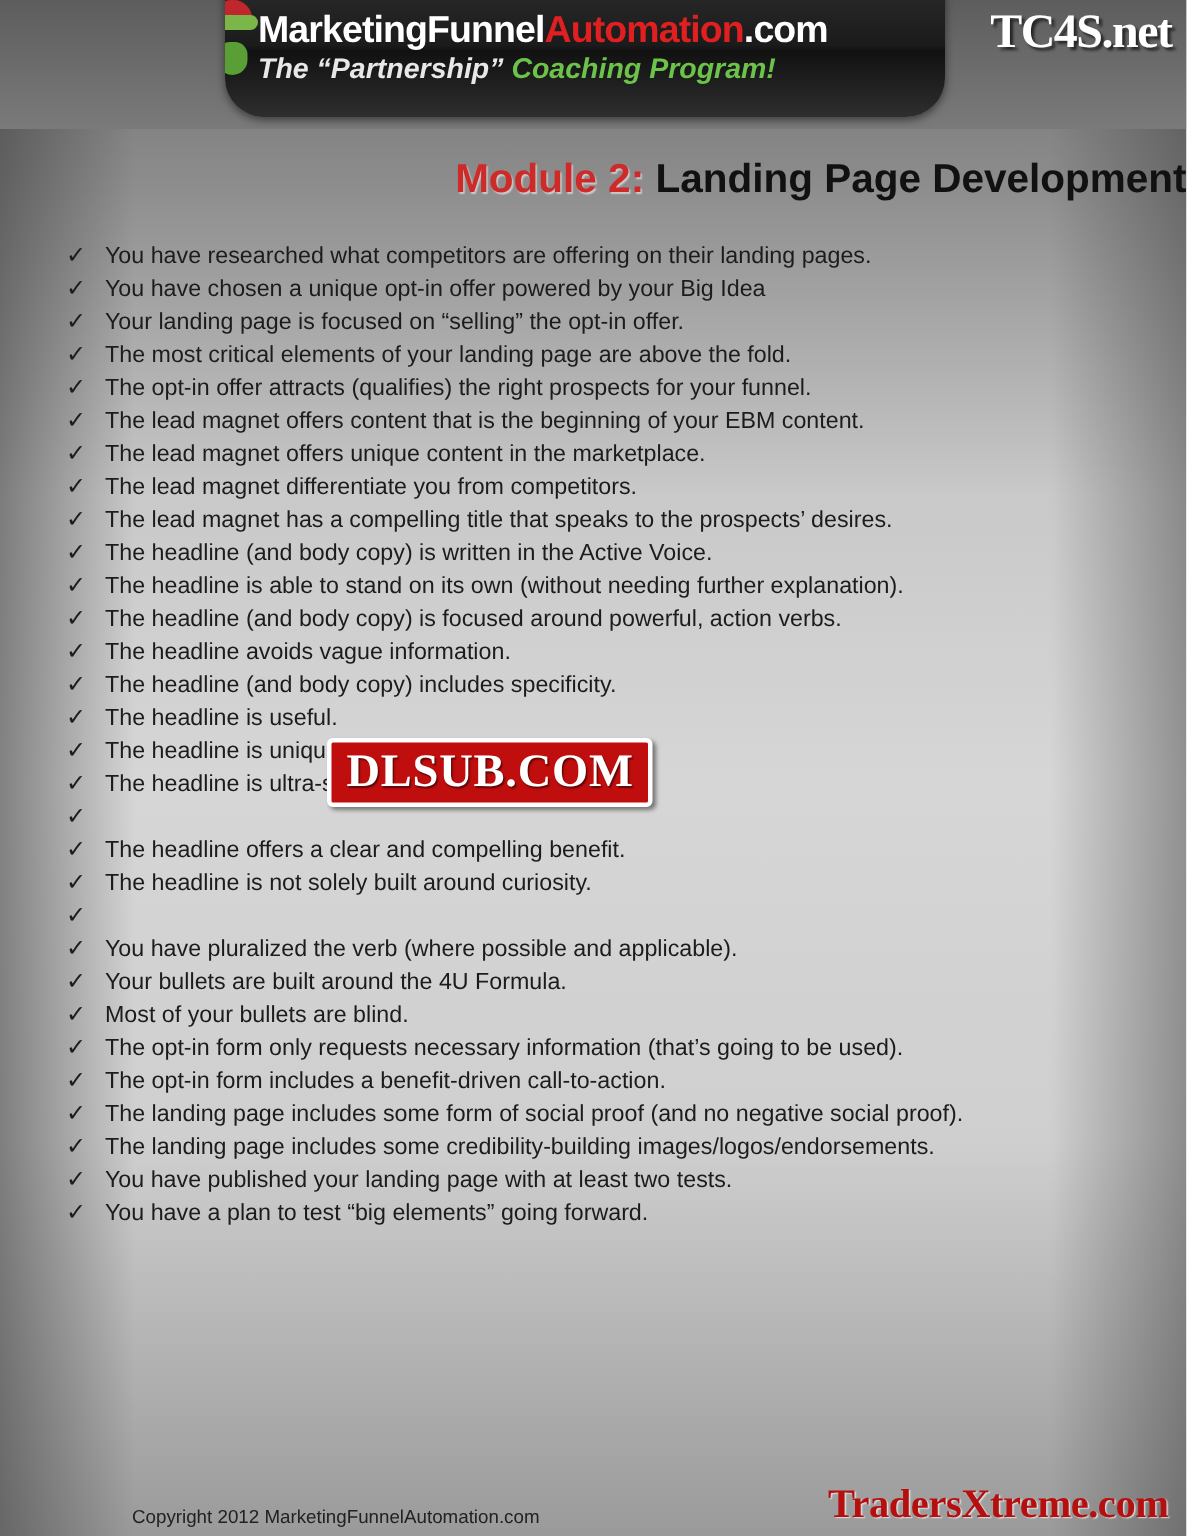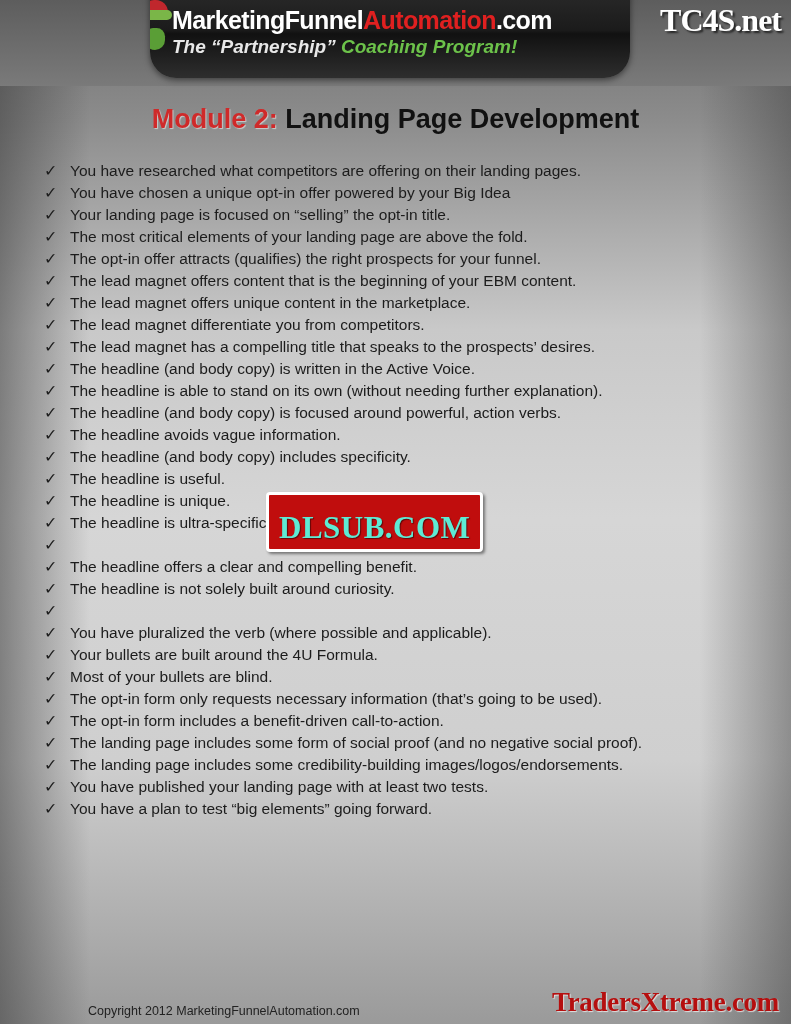--- a/index.html
+++ b/index.html
@@ -124,21 +124,21 @@
     text-shadow: 2px 2px 2px rgba(0,0,0,0.65);
     letter-spacing: -1px;
   }
 
   
   .title {
     position: absolute;
     top: 104px;
     left: 0;
     width: 791px;
-    text-align: center;
+    text-align: right;
     font-size: 27px;
     font-weight: bold;
     white-space: nowrap;
   }
   .title .module {
     color: #cf2a2a;
     text-shadow: 1px 1px 1px rgba(255,255,255,0.55);
   }
   .title .subject {
     color: #111111;
@@ -168,33 +168,32 @@
     font-size: 15.5px;
     color: #1c1c1c;
     white-space: nowrap;
   }
 
   
   .watermark-dlsub {
     position: absolute;
     top: 492px;
     left: 218px;
-    padding: 16px 10px 4px 10px;
+    padding: 2px 10px 4px 10px;
     background: #c00d0d;
     border: 3px solid #ffffff;
     border-radius: 4px;
     box-shadow: 2px 2px 3px rgba(0,0,0,0.45);
     font-family: "Liberation Serif", serif;
     font-weight: bold;
     font-size: 31px;
     letter-spacing: 0.5px;
-    color: #5eead4;
+    color: #ffffff;
     text-shadow: 1px 1px 1px rgba(0,0,0,0.5);
     line-height: 34px;
-    margin-left: 48px;
   }
 
   
   .copyright {
     position: absolute;
     top: 1004px;
     left: 88px;
     font-size: 12.5px;
     color: #222222;
   }
@@ -245,21 +244,21 @@
       <div class="check-row">
         <span class="check-mark">✓</span>
         <span class="check-text">You have researched what competitors are offering on their landing pages.</span>
       </div>
       <div class="check-row">
         <span class="check-mark">✓</span>
         <span class="check-text">You have chosen a unique opt-in offer powered by your Big Idea</span>
       </div>
       <div class="check-row">
         <span class="check-mark">✓</span>
-        <span class="check-text">Your landing page is focused on “selling” the opt-in title.</span>
+        <span class="check-text">Your landing page is focused on “selling” the opt-in offer.</span>
       </div>
       <div class="check-row">
         <span class="check-mark">✓</span>
         <span class="check-text">The most critical elements of your landing page are above the fold.</span>
       </div>
       <div class="check-row">
         <span class="check-mark">✓</span>
         <span class="check-text">The opt-in offer attracts (qualifies) the right prospects for your funnel.</span>
       </div>
       <div class="check-row">

